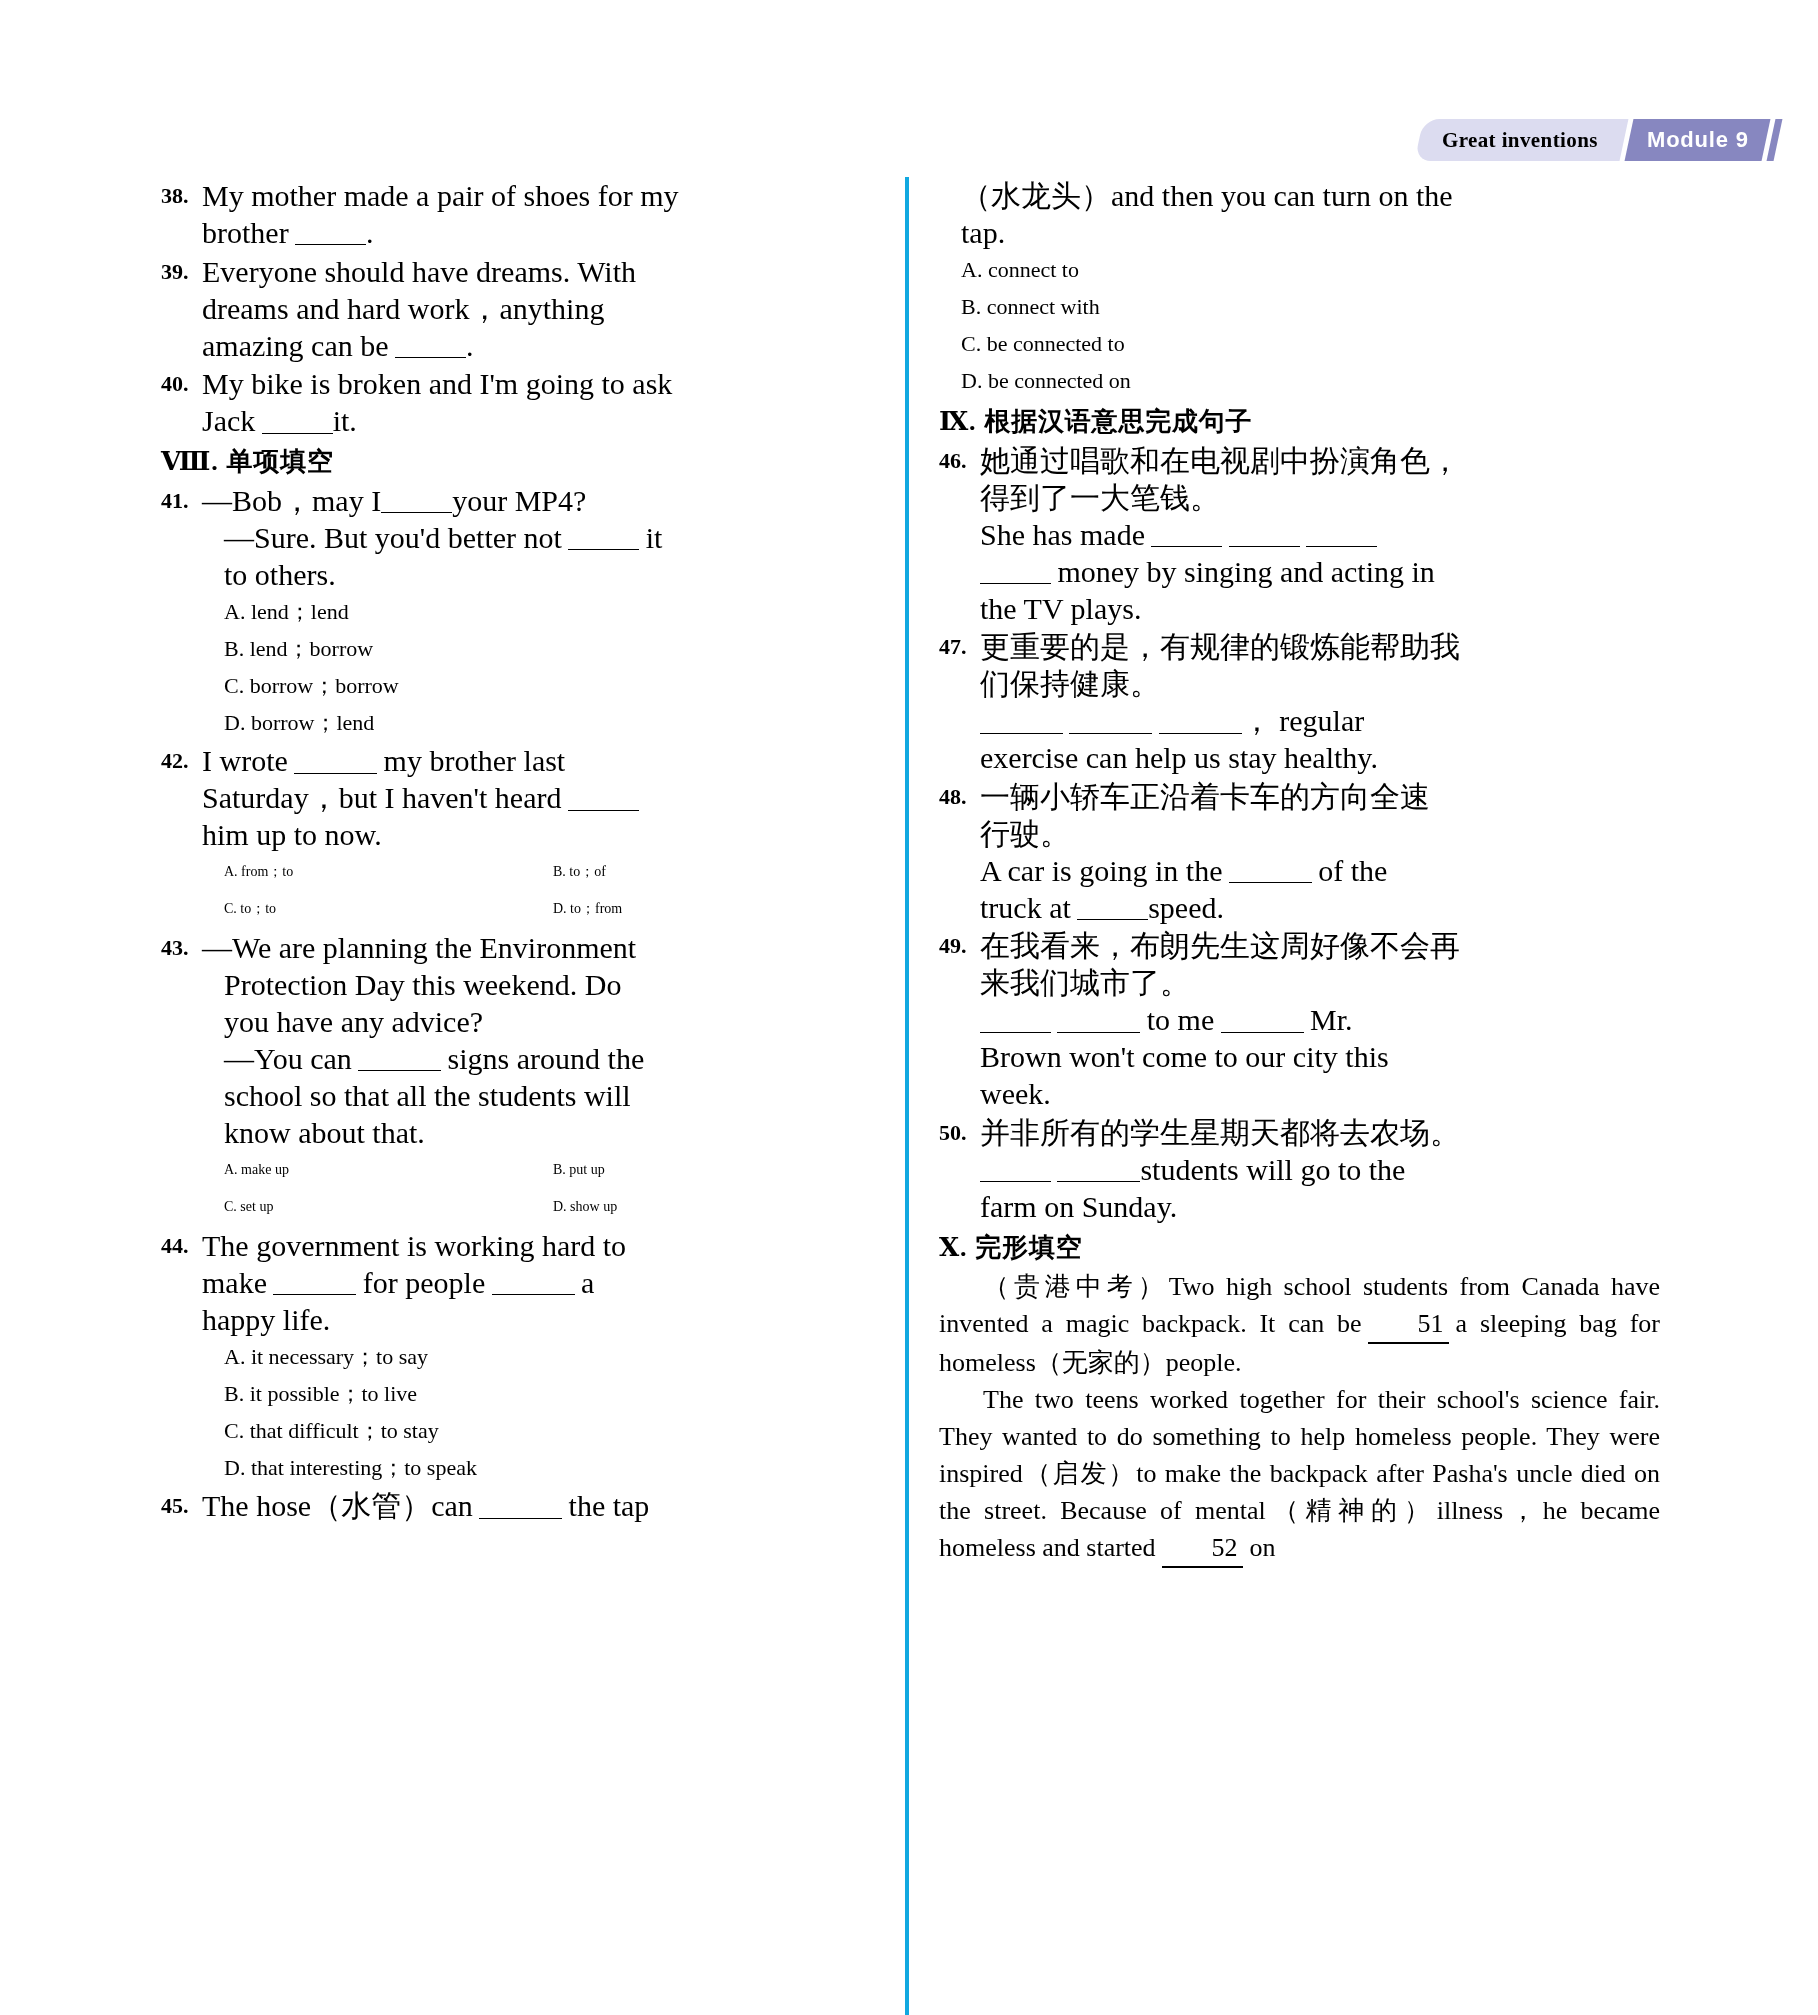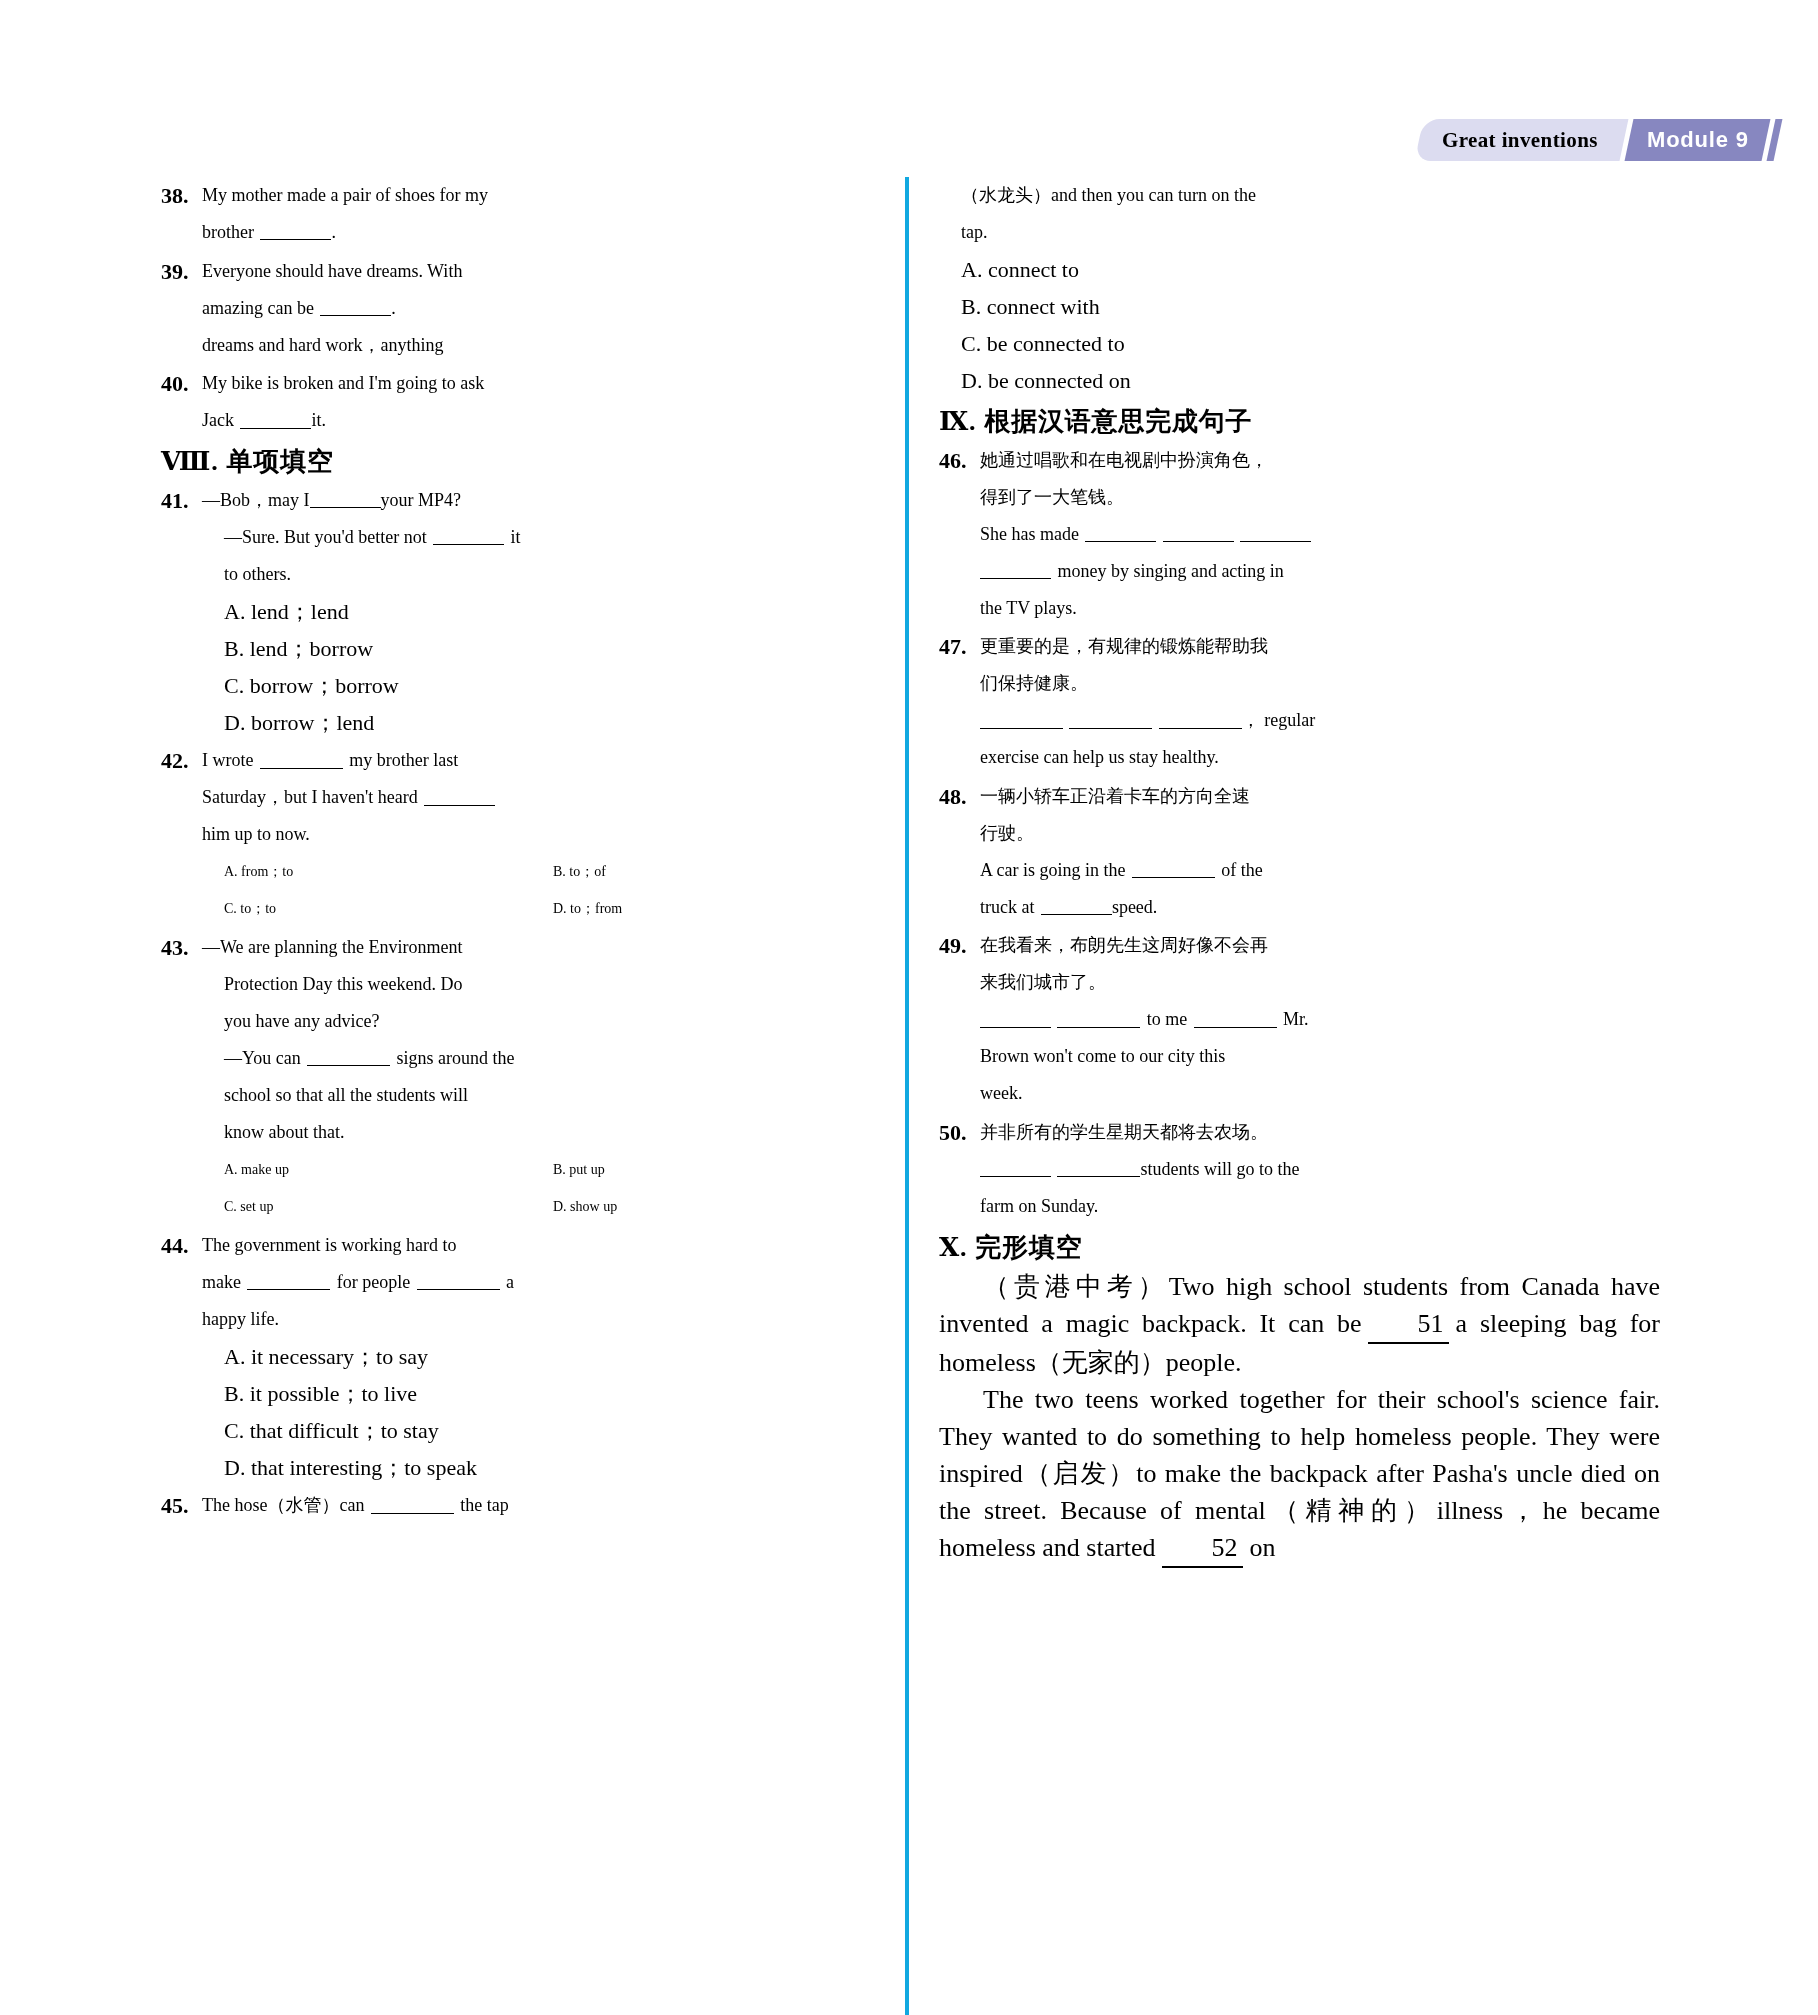--- a/index.html
+++ b/index.html
@@ -72,21 +72,21 @@
     font-weight:bold;
     font-size:22px;
     line-height:37px;
     padding-right:4px;
     min-width:37px;
     font-family:"Liberation Serif","DejaVu Serif",serif;
   }
   .qbody{flex:1 1 auto;min-width:0;}
 
   .line{
-    font-size:18px;
+    font-size:30px;
     line-height:37px;
     text-align:justify;
     text-align-last:left;
     white-space:normal;
     font-family:Liberation Serif, serif;
   }
   .line.just{text-align:justify;}
   .line.nojust{text-align:left;}
 
   .opt{
@@ -162,22 +162,22 @@
     <div class="qbody">
       <div class="line just">My mother made a pair of shoes for my</div>
       <div class="line nojust"><span>brother</span><span class="sp"></span><span class="bl w2"></span><span>.</span></div>
     </div>
   </div>
 
   <div class="q">
     <div class="qnum">39.</div>
     <div class="qbody">
       <div class="line just">Everyone should have dreams. With</div>
+      <div class="line just">dreams and hard work，anything</div>
       <div class="line nojust"><span>amazing can be</span><span class="sp"></span><span class="bl w2"></span><span>.</span></div>
-      <div class="line just">dreams and hard work，anything</div>
     </div>
   </div>
 
   <div class="q">
     <div class="qnum">40.</div>
     <div class="qbody">
       <div class="line just">My bike is broken and I'm going to ask</div>
       <div class="line nojust"><span>Jack</span><span class="sp"></span><span class="bl w2"></span><span>it.</span></div>
     </div>
   </div>

